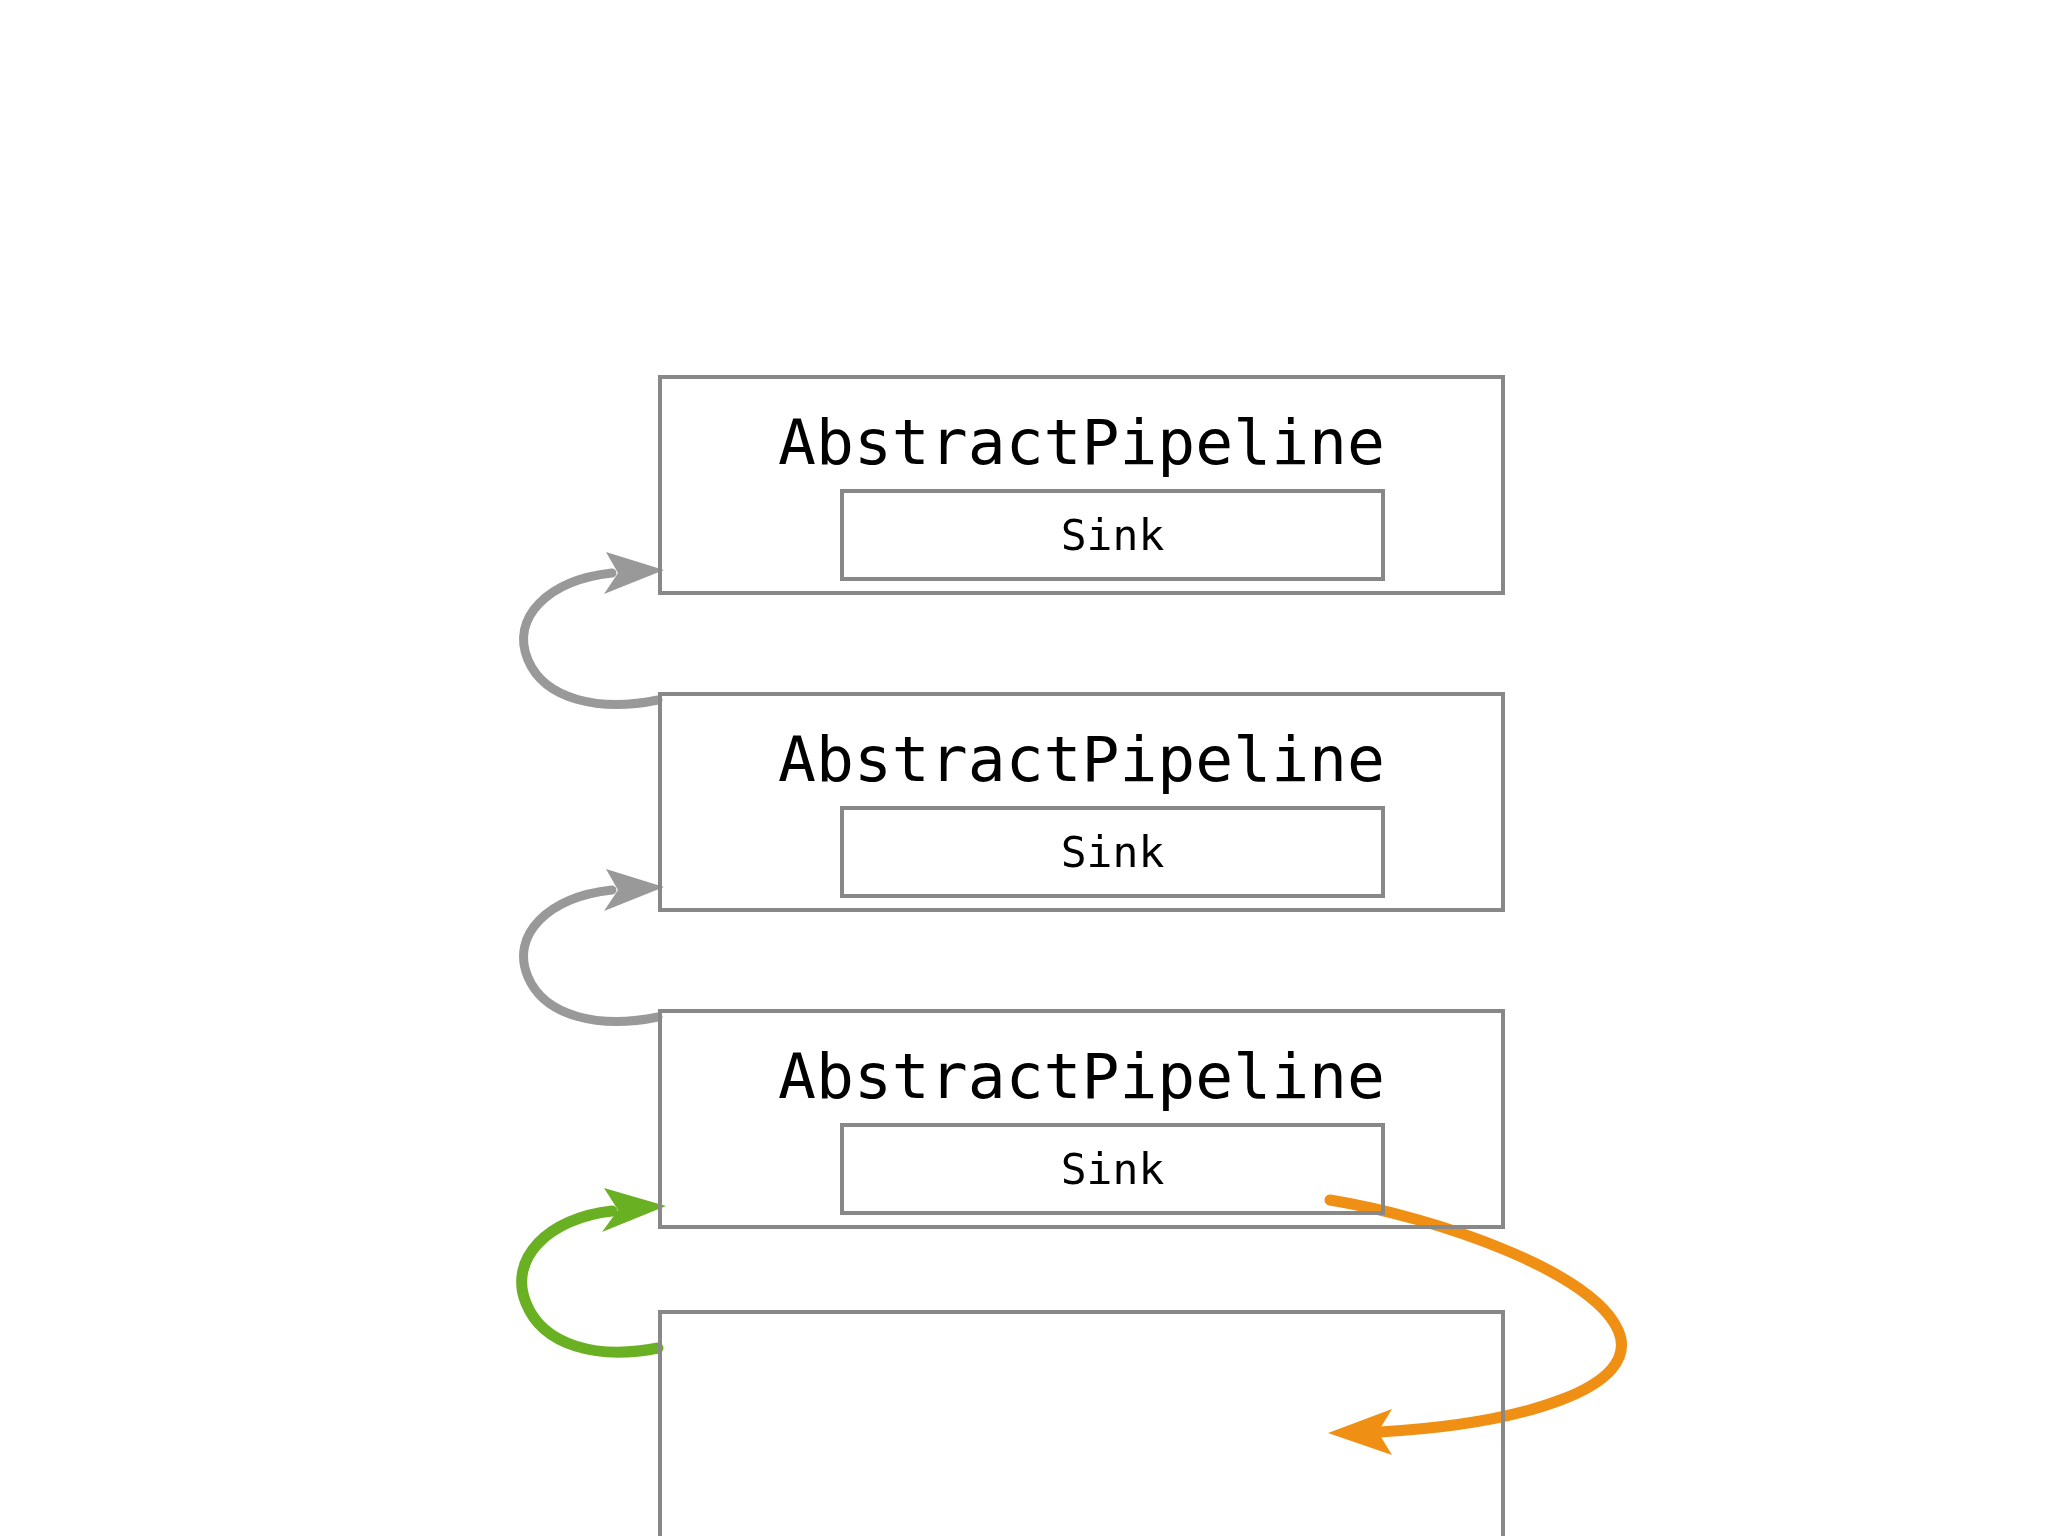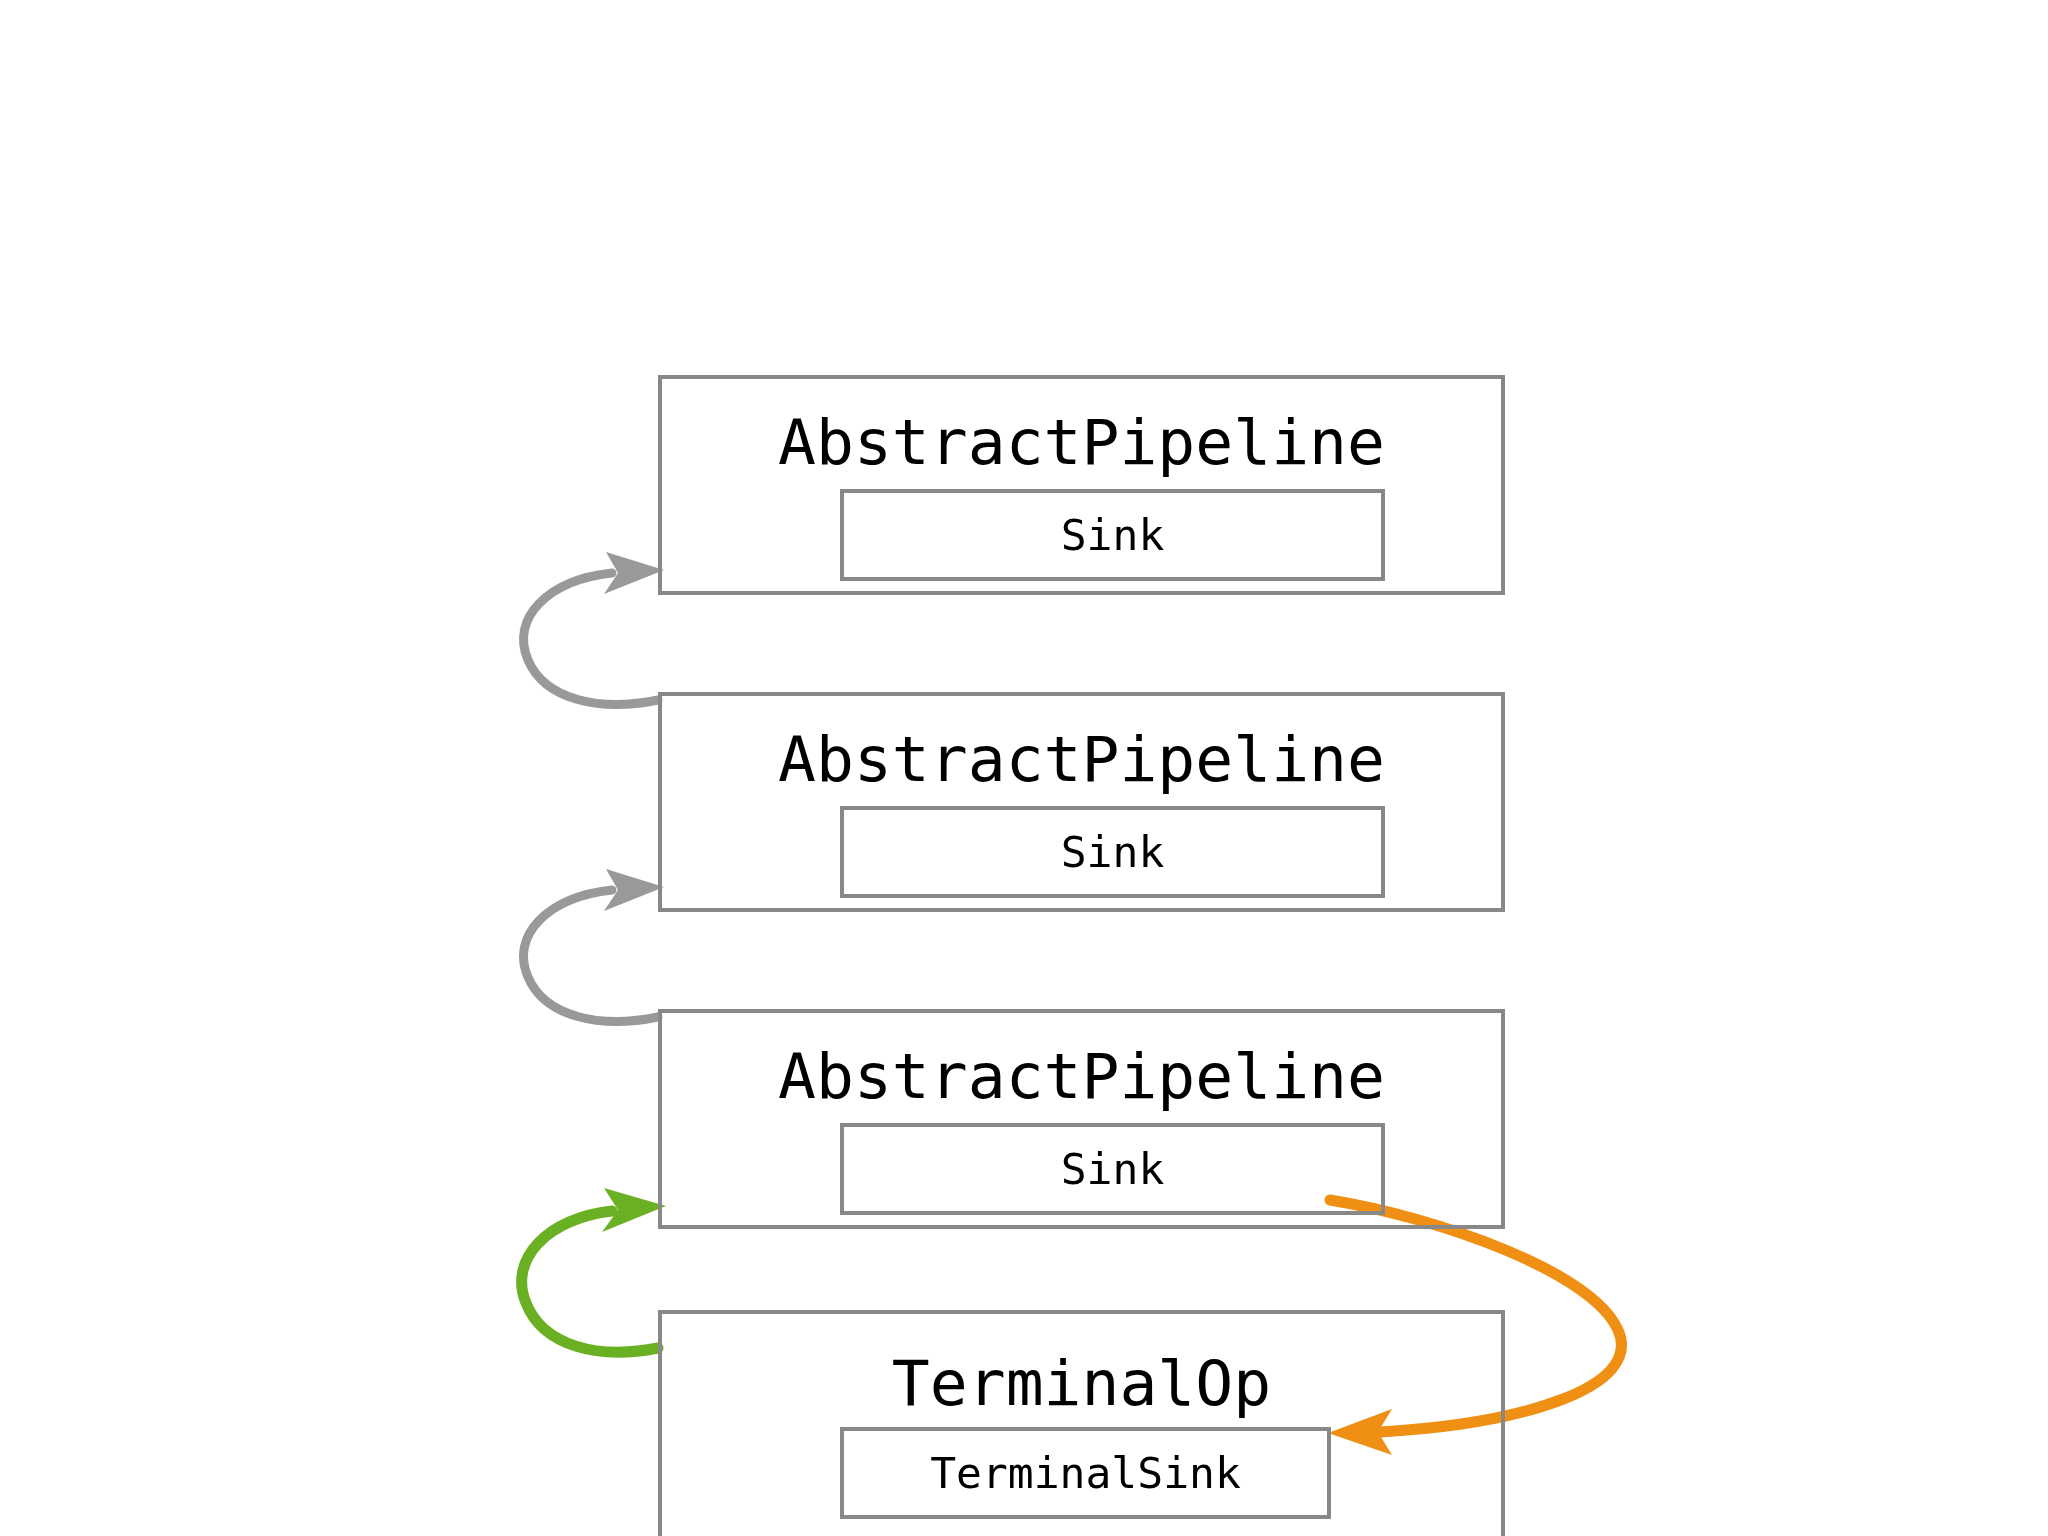--- a/index.html
+++ b/index.html
@@ -100,19 +100,15 @@
   </div>
 
   <div class="node n3">
     <div class="node-title">AbstractPipeline</div>
     <div class="subnode sub-s">
       <span class="subnode-label">Sink</span>
     </div>
   </div>
 
   <div class="node n4">
-    <div class="node-title">TerminalOp</div>
-    <div class="subnode sub-s">
-      <span class="subnode-label">TerminalSink</span>
-    </div>
   </div>
 
 </div>
 
 </body></html>

